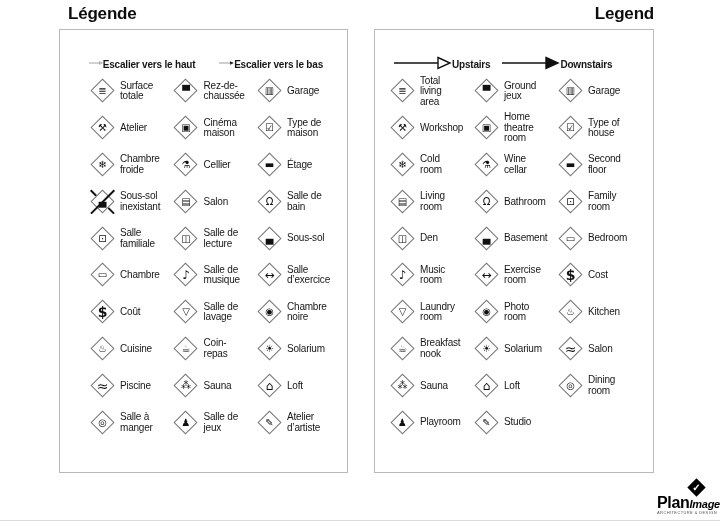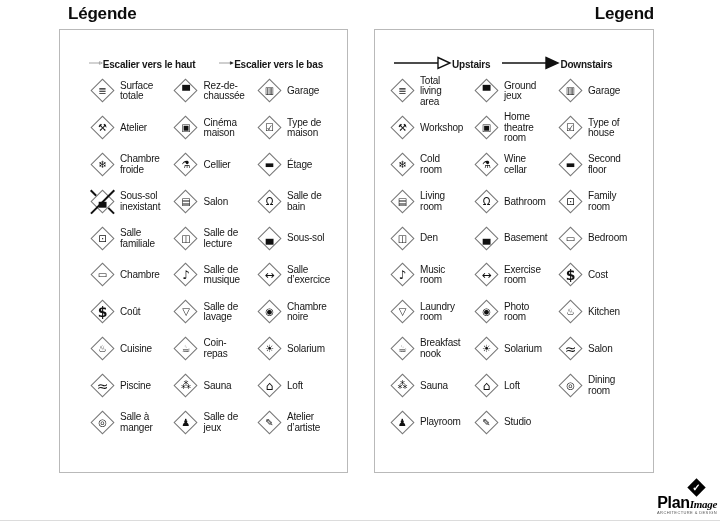--- a/index.html
+++ b/index.html
@@ -90,21 +90,21 @@
     position:relative; width:13px; height:13px; margin:0 14px 4px auto;
     background:#000; transform:rotate(45deg);
   }
   .logo-mark .check {
     position:absolute; inset:0; transform:rotate(-45deg);
     color:#fff; font-size:10px; line-height:13px; text-align:center; font-weight:bold;
   }
   .logo-text { white-space:nowrap; text-align:right; line-height:10px; }
   .logo-plan { font-size:16px; font-weight:bold; letter-spacing:-0.3px; color:#000; }
   .logo-image {
-    font-family:Liberation Serif, serif; font-style:italic; font-weight:bold;
+    font-family:Liberation Sans, sans-serif; font-style:italic; font-weight:bold;
     font-size:11px; color:#000; letter-spacing:-0.3px;
   }
   .logo-sub {
     font-size:4px; color:#555; text-align:right; letter-spacing:0.4px; margin-top:1px;
   }
 </style>
 </head>
 <body>
 
 <div data-name="page">

